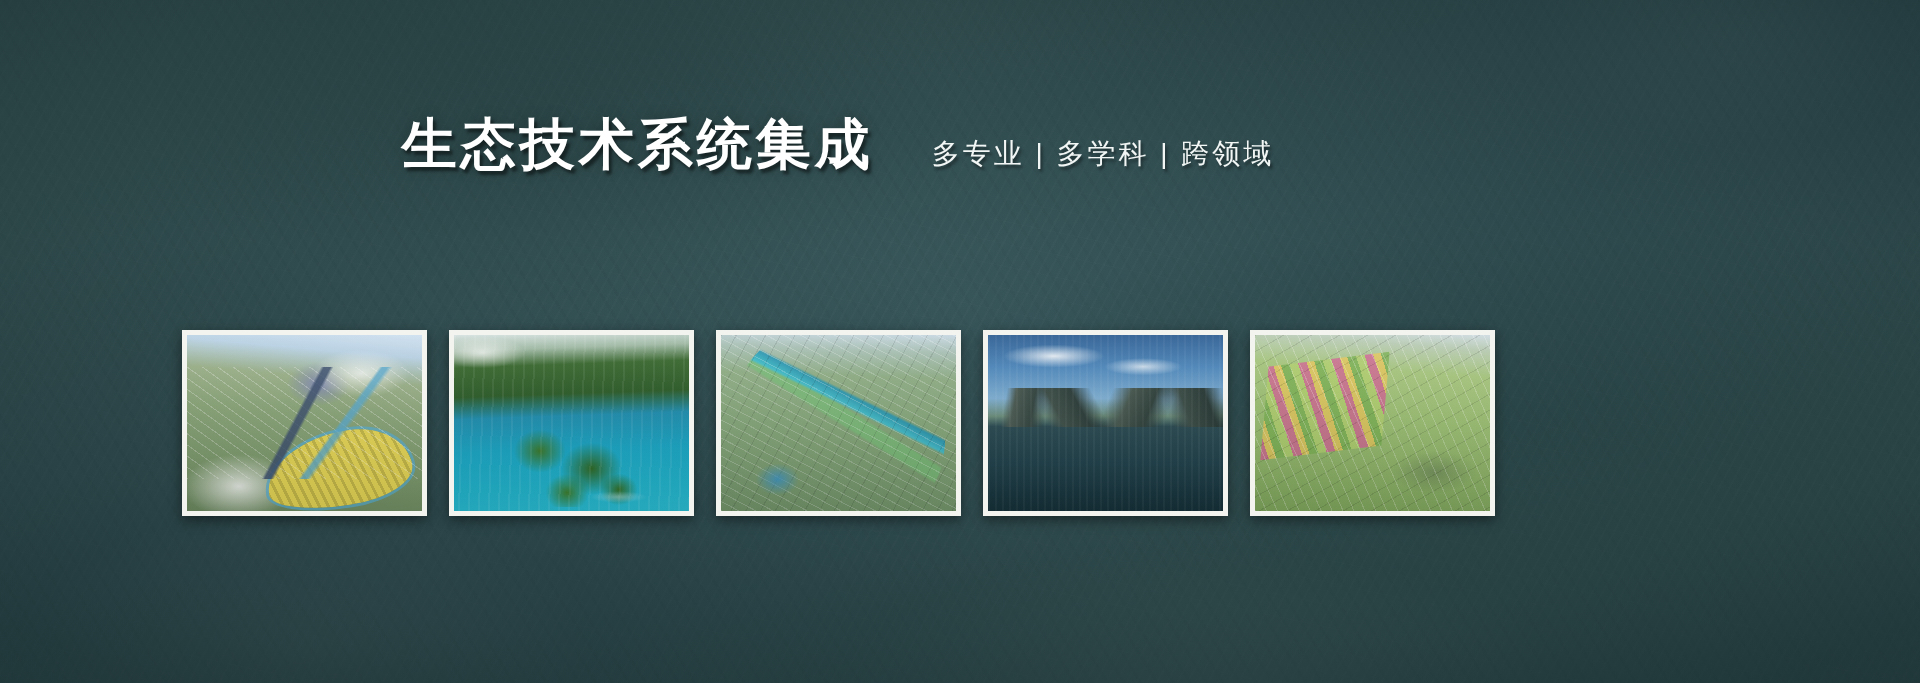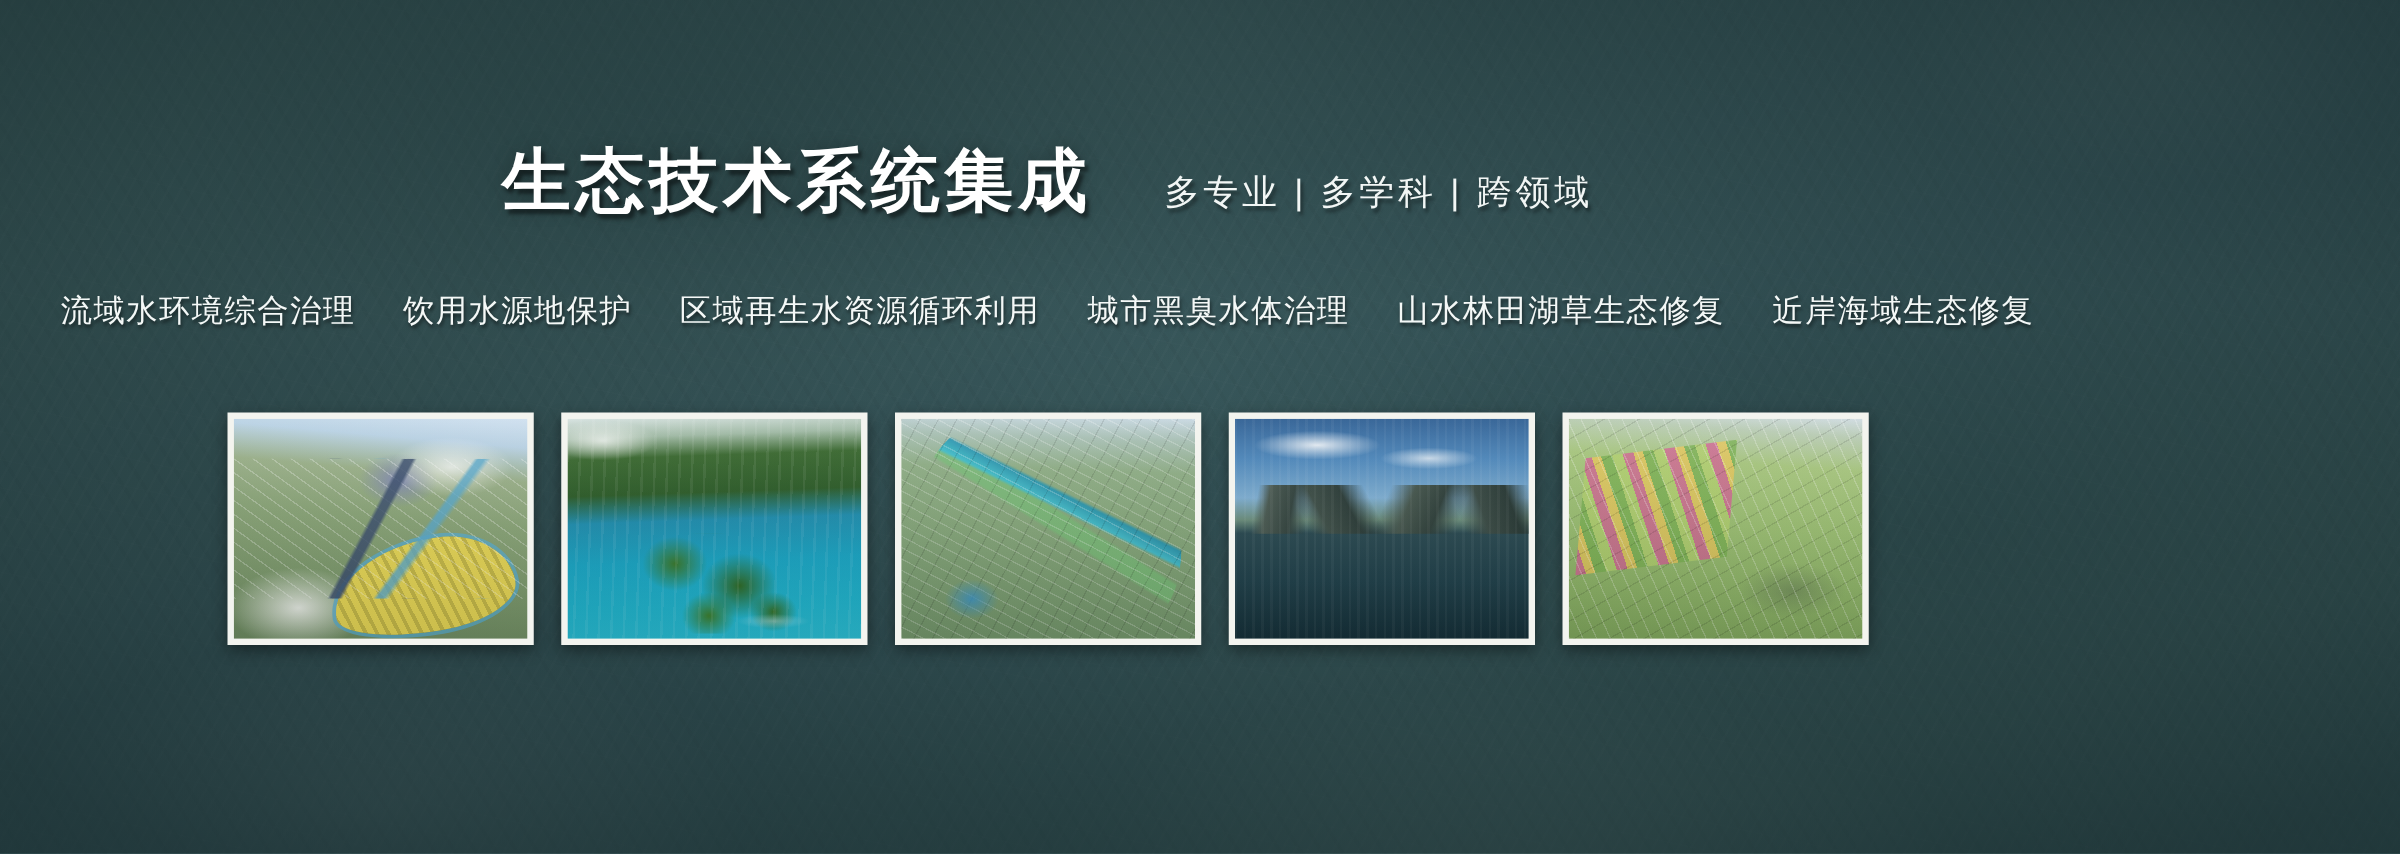--- a/index.html
+++ b/index.html
@@ -255,28 +255,20 @@
   <div class="bg-texture"></div>
   <div class="bg-overlay"></div>
 
   <div class="content">
 
     <div class="headline-row">
       <div class="headline-main">生态技术系统集成</div>
       <div class="headline-sub">多专业 | 多学科 | 跨领域</div>
     </div>
 
-    <div class="keywords-row">
-      <span class="keyword">流域水环境综合治理</span>
-      <span class="keyword">饮用水源地保护</span>
-      <span class="keyword">区域再生水资源循环利用</span>
-      <span class="keyword">城市黑臭水体治理</span>
-      <span class="keyword">山水林田湖草生态修复</span>
-      <span class="keyword">近岸海域生态修复</span>
-    </div>
 
     <div class="thumb-row">
 
       <div class="thumb">
         <div class="thumb-inner">
           <div class="art-1"></div>
         </div>
       </div>
 
       <div class="thumb">

